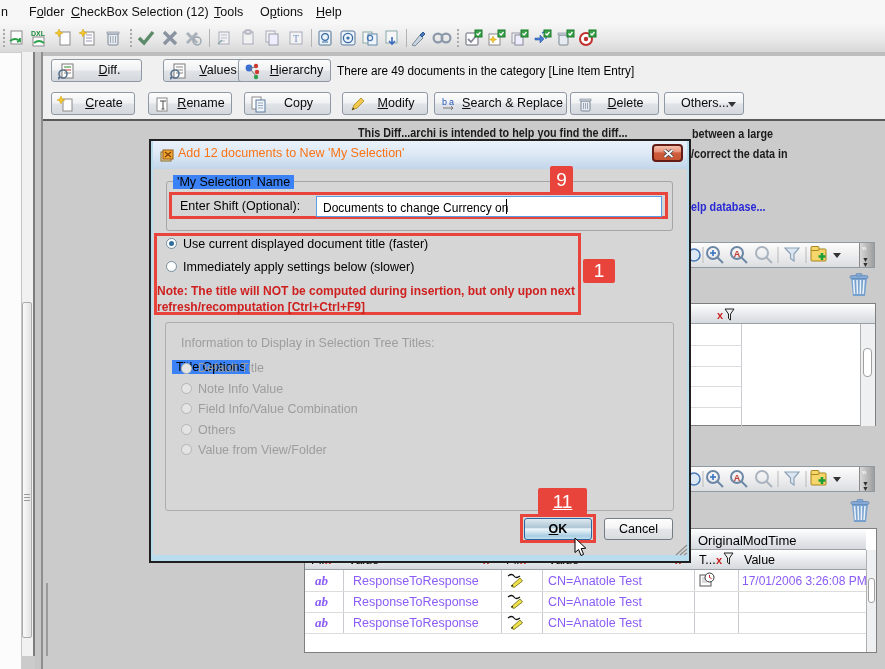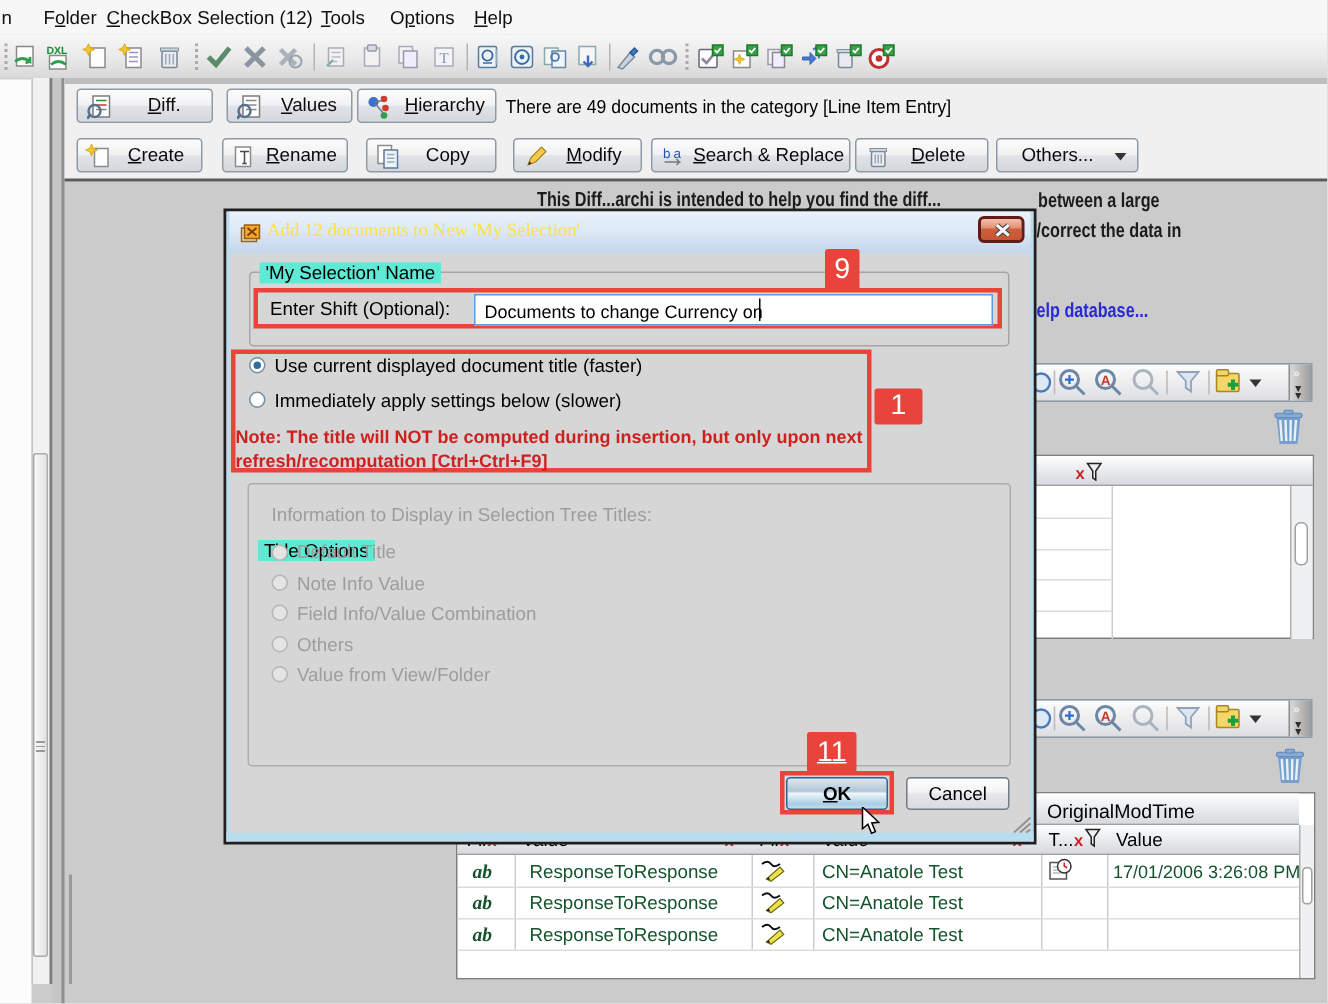--- a/index.html
+++ b/index.html
@@ -29,31 +29,31 @@
 .wbtn .lb{position:absolute;top:3px;left:0;right:0;}
 .wbtn .lb2{position:absolute;top:3px;}
 
 .rtbar{background:linear-gradient(#fcfcfc,#ececee 55%,#dcdee1);border:1px solid #8f9aa3;box-sizing:border-box;}
 .ovf{background:linear-gradient(90deg,#d8d8d8,#9d9d9d);border-left:1px solid #8a8a8a;}
 
 .thead{background:linear-gradient(#ffffff,#e9ebee 50%,#d6dade);}
 .gridtable{background:#ffffff;border:1px solid #7f7f7f;box-sizing:border-box;}
 .cellline{background:#c9cdd1;}
 .hsep{background:#dcdcdc;}
-.tcell{position:absolute;font-size:12.5px;color:#14532d;}
+.tcell{position:absolute;font-size:12.5px;color:#8b5cf6;}
 
 #dlg{left:149px;top:139px;width:542px;height:424px;background:#1f1f1f;padding:2px;box-sizing:border-box;}
 #dlgin{position:relative;width:100%;height:100%;background:#d6d6d6;
   border-left:2px solid #b9dcee;border-right:2px solid #b9dcee;border-bottom:6px solid #b9dcee;box-sizing:border-box;}
 #dtitle{position:absolute;left:0;top:0;right:0;height:28px;
  background:linear-gradient(#eaf2fb,#dde9f6 45%,#c7d9ec 90%,#c2d5e9);}
 #closebtn{position:absolute;right:8px;top:5px;width:31px;height:18px;border:2px solid #641b15;border-radius:4px;
  background:linear-gradient(#f4c0ac,#e8927a 40%,#cf5c3c 50%,#c85532);box-sizing:border-box;}
 .grp{position:absolute;border:1px solid #a5a5a5;border-radius:3px;}
-.grplab{position:absolute;font-size:12.5px;color:#000;background:#5eead4;padding:0 4px;}
+.grplab{position:absolute;font-size:12.5px;color:#000;background:#3b82f6;padding:0 4px;}
 .redrect{position:absolute;border:3px solid #e8443c;box-sizing:border-box;}
 .badge{position:absolute;background:#e8443c;color:#fff;text-align:center;font-size:19px;border-radius:2px;}
 .radio{position:absolute;width:11px;height:11px;border-radius:50%;border:1px solid #79909f;background:radial-gradient(circle at 40% 35%,#ffffff 55%,#dbe3e9);box-sizing:border-box;}
 .radio.on:after{content:"";position:absolute;left:2px;top:2px;width:5px;height:5px;border-radius:50%;background:#2f6d9e;}
 .radio.dis{border-color:#b5b5b5;background:#e4e4e4;}
 .dlab{position:absolute;font-size:12.5px;color:#000;}
 .glab{position:absolute;font-size:12.5px;color:#9d9d9d;}
 .rednote{position:absolute;font-size:12px;font-weight:bold;color:#cf2020;}
 </style></head>
 <body>
@@ -206,21 +206,21 @@
         <span class="lb" style="padding-left:26px;"><u>D</u>iff.</span>
    <svg style="position:absolute;left:6px;top:3px" width="17" height="17" viewBox="0 0 17 17">
           <rect x="4" y="1" width="11" height="14" fill="#fdfdfd" stroke="#7c7c7c"></rect>
           <line x1="6" y1="4" x2="13" y2="4" stroke="#2e8b2e"></line>
           <line x1="6" y1="7" x2="13" y2="7" stroke="#c23a2e"></line>
           <line x1="6" y1="10" x2="13" y2="10" stroke="#888"></line>
           <circle cx="5" cy="11" r="4" fill="none" stroke="#55708c" stroke-width="1.6"></circle>
           <line x1="2" y1="14" x2="0" y2="16" stroke="#55708c" stroke-width="2"></line>
         </svg>
       </div>
- <div class="wbtn" style="left:108px;top:7px;width:84px;">
+ <div class="wbtn" style="left:120px;top:7px;width:84px;">
         <span class="lb" style="padding-left:26px;"><u>V</u>alues</span>
    <svg style="position:absolute;left:6px;top:3px" width="17" height="17" viewBox="0 0 17 17">
           <rect x="4" y="1" width="11" height="14" fill="#fdfdfd" stroke="#7c7c7c"></rect>
           <line x1="6" y1="4" x2="13" y2="4" stroke="#888"></line>
           <line x1="6" y1="7" x2="13" y2="7" stroke="#888"></line>
           <line x1="6" y1="10" x2="13" y2="10" stroke="#888"></line>
           <circle cx="5" cy="11" r="4" fill="none" stroke="#55708c" stroke-width="1.6"></circle>
           <line x1="2" y1="14" x2="0" y2="16" stroke="#55708c" stroke-width="2"></line>
         </svg>
       </div>
@@ -275,21 +275,21 @@
         </svg>
       </div>
  <div class="wbtn" style="left:527px;top:40px;width:89px;">
         <span class="lb" style="padding-left:22px;"><u>D</u>elete</span>
    <svg style="position:absolute;left:6px;top:3px" width="17" height="17" viewBox="0 0 17 17">
           <rect x="4" y="5" width="9" height="10" rx="1" fill="#e8ecf2" stroke="#7b8794"></rect>
           <rect x="3" y="3" width="11" height="2" fill="#cdd5de" stroke="#7b8794" stroke-width="0.6"></rect>
           <path d="M6.5 7 v6 M8.5 7 v6 M10.5 7 v6" stroke="#9aa7b4"></path>
         </svg>
       </div>
- <div class="wbtn" style="left:621px;top:40px;width:95px;">
+ <div class="wbtn" style="left:621px;top:40px;width:80px;">
         <span class="lb2" style="left:16px;">Others...</span>
    <span style="position:absolute;right:7px;top:9px;width:0;height:0;border-left:4px solid transparent;border-right:4px solid transparent;border-top:5px solid #333;"></span>
       </div>
 </div>
 
 <div id="mainbg">
 
  <div class="txt" style="left:358px;top:125px;font-size:13.5px;font-weight:600;color:#1c1c1c;transform:scaleX(.8);transform-origin:0 0;">This Diff...archi is intended to help you find the diff...</div>
  <div class="txt" style="left:692px;top:126px;font-size:13.5px;font-weight:600;color:#1c1c1c;transform:scaleX(.8);transform-origin:0 0;">between a large</div>
  <div class="txt" style="left:691px;top:146px;font-size:13.5px;font-weight:600;color:#1c1c1c;transform:scaleX(.8);transform-origin:0 0;">/correct the data in</div>
@@ -472,21 +472,21 @@
 <div class="ab" id="dlg">
       <div id="dlgin">
   <div id="dtitle"></div>
 </div>
 
   <svg class="ab" style="left:11px;top:10px" width="14" height="14" viewBox="0 0 14 14">
         <rect x="1" y="3" width="10" height="9" fill="#e8d8b0" stroke="#8a6a20"></rect>
         <rect x="3" y="1" width="10" height="9" fill="#f0a830" stroke="#9a5a10"></rect>
         <path d="M5 3 l6 5 M11 3 l-6 5" stroke="#7a3a08" stroke-width="1.2"></path>
       </svg>
-  <div class="txt" style="left:29px;top:7px;font-size:12.5px;color:#fde047;font-family:Liberation Serif, serif;">Add 12 documents to New 'My Selection'</div>
+  <div class="txt" style="left:29px;top:7px;font-size:12.5px;color:#f97316;">Add 12 documents to New 'My Selection'</div>
   <div class="ab" id="closebtn">
     <svg style="position:absolute;left:9px;top:3px" width="11" height="9" viewBox="0 0 11 9">
           <path d="M1.5 1 L9.5 8 M9.5 1 L1.5 8" stroke="#3a3f46" stroke-width="3.4"></path>
           <path d="M1.5 1 L9.5 8 M9.5 1 L1.5 8" stroke="#f4f6f8" stroke-width="2"></path>
         </svg>
   </div>
 
   <div class="grp" style="left:17px;top:42px;width:505px;height:48px;"></div>
   <div class="grplab" style="left:24px;top:36px;">'My Selection' Name</div>
   <div class="redrect" style="left:20px;top:53px;width:499px;height:27px;"></div>
@@ -513,21 +513,21 @@
   <div class="glab" style="left:49px;top:222px;">Default Title</div>
   <div class="radio dis" style="left:32px;top:244px;"></div>
   <div class="glab" style="left:49px;top:243px;">Note Info Value</div>
   <div class="radio dis" style="left:32px;top:264px;"></div>
   <div class="glab" style="left:49px;top:263px;">Field Info/Value Combination</div>
   <div class="radio dis" style="left:32px;top:285px;"></div>
   <div class="glab" style="left:49px;top:284px;">Others</div>
   <div class="radio dis" style="left:32px;top:305px;"></div>
   <div class="glab" style="left:49px;top:304px;">Value from View/Folder</div>
 
-  <div class="badge" style="left:389px;top:349px;width:33px;height:27px;line-height:27px;text-decoration:underline;">11</div>
+  <div class="badge" style="left:389px;top:349px;width:49px;height:27px;line-height:27px;text-decoration:underline;">11</div>
   <div class="redrect" style="left:371px;top:375px;width:76px;height:29px;"></div>
   <div class="ab" style="left:375px;top:379px;width:68px;height:22px;border:1px solid #2a65a0;border-radius:3px;box-sizing:border-box;
     background:linear-gradient(#dfe9f0,#aec6d6 42%,#eef6fb 50%,#a9cde2 85%,#c2dfef);text-align:center;font-size:12.5px;font-weight:bold;color:#000;">
     <span style="position:relative;top:3px;"><u>O</u>K</span></div>
   <div class="ab" style="left:455px;top:379px;width:69px;height:22px;border:1px solid #747d87;border-radius:3px;box-sizing:border-box;
     background:linear-gradient(#fefefe,#f4f4f5 45%,#e4e6e9 52%,#dadde0);text-align:center;font-size:12.5px;color:#000;">
     <span style="position:relative;top:3px;">Cancel</span></div>
   <svg class="ab" style="left:525px;top:405px" width="14" height="12" viewBox="0 0 14 12">
         <path d="M13 1 L2 11 M13 5 L6 11 M13 9 L10 11" stroke="#8f8f8f" stroke-width="1.2"></path>
       </svg>

